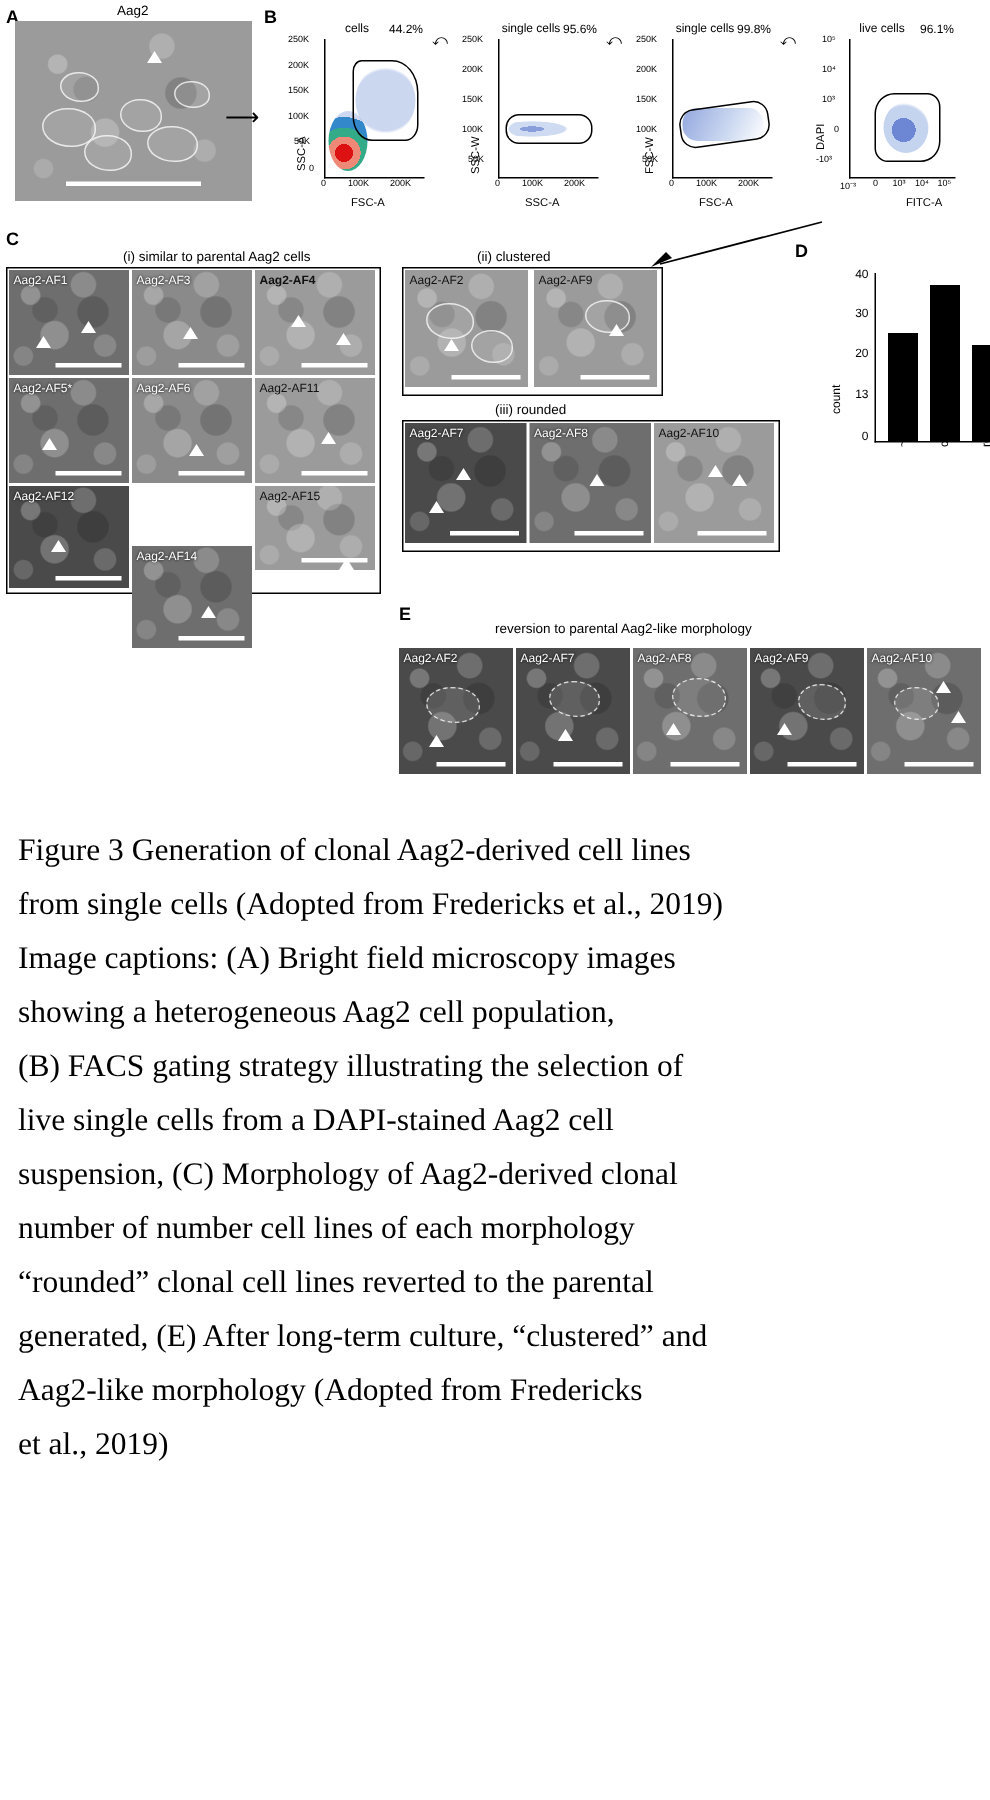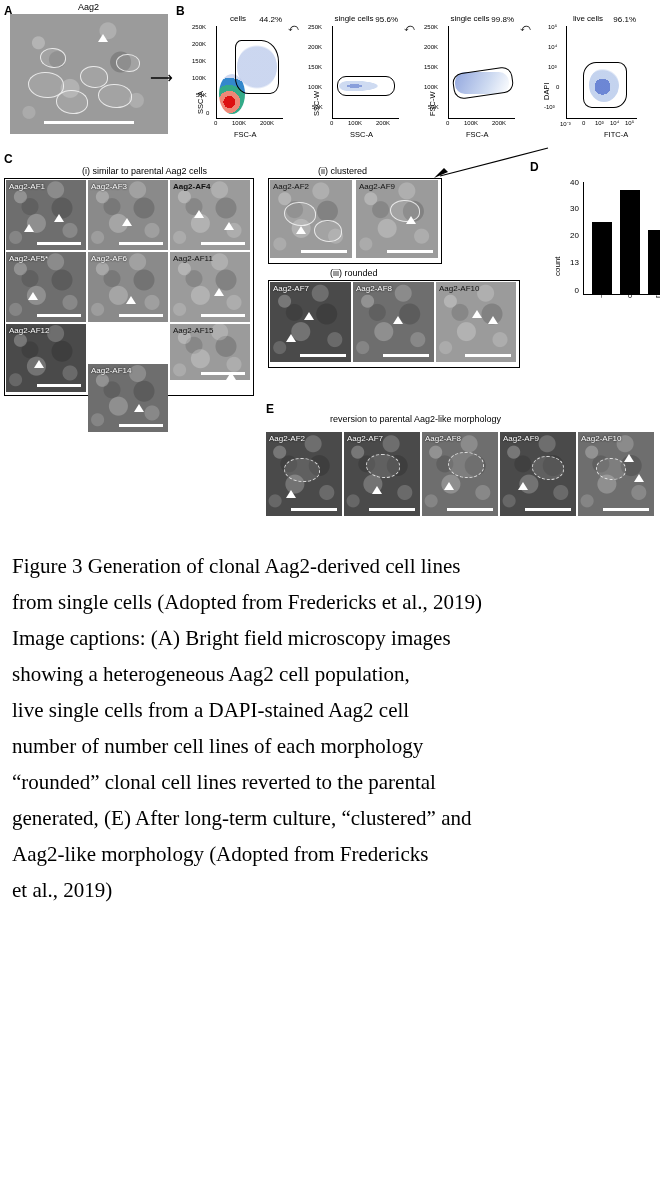--- a/index.html
+++ b/index.html
@@ -480,19 +480,21 @@
     <div class="scalebar" style="width:46px;"></div>
   </div>
 
 </div>
 
 <div class="caption">
   <p>Figure 3 Generation of clonal Aag2-derived cell lines</p>
   <p>from single cells (Adopted from Fredericks et al., 2019)</p>
   <p>Image captions: (A) Bright field microscopy images</p>
   <p> showing a heterogeneous Aag2 cell population,</p>
+  <p>(B) FACS gating strategy illustrating the selection of</p>
   <p>live single cells from a DAPI-stained Aag2 cell</p>
+  <p>suspension, (C) Morphology of Aag2-derived clonal</p>
   <p> number of number cell lines of each morphology</p>
   <p> “rounded” clonal cell lines reverted to the parental</p>
   <p>generated, (E) After long-term culture, “clustered” and</p>
   <p>Aag2-like morphology (Adopted from Fredericks</p>
   <p>et al., 2019)</p>
 </div>
 
 </body></html>

